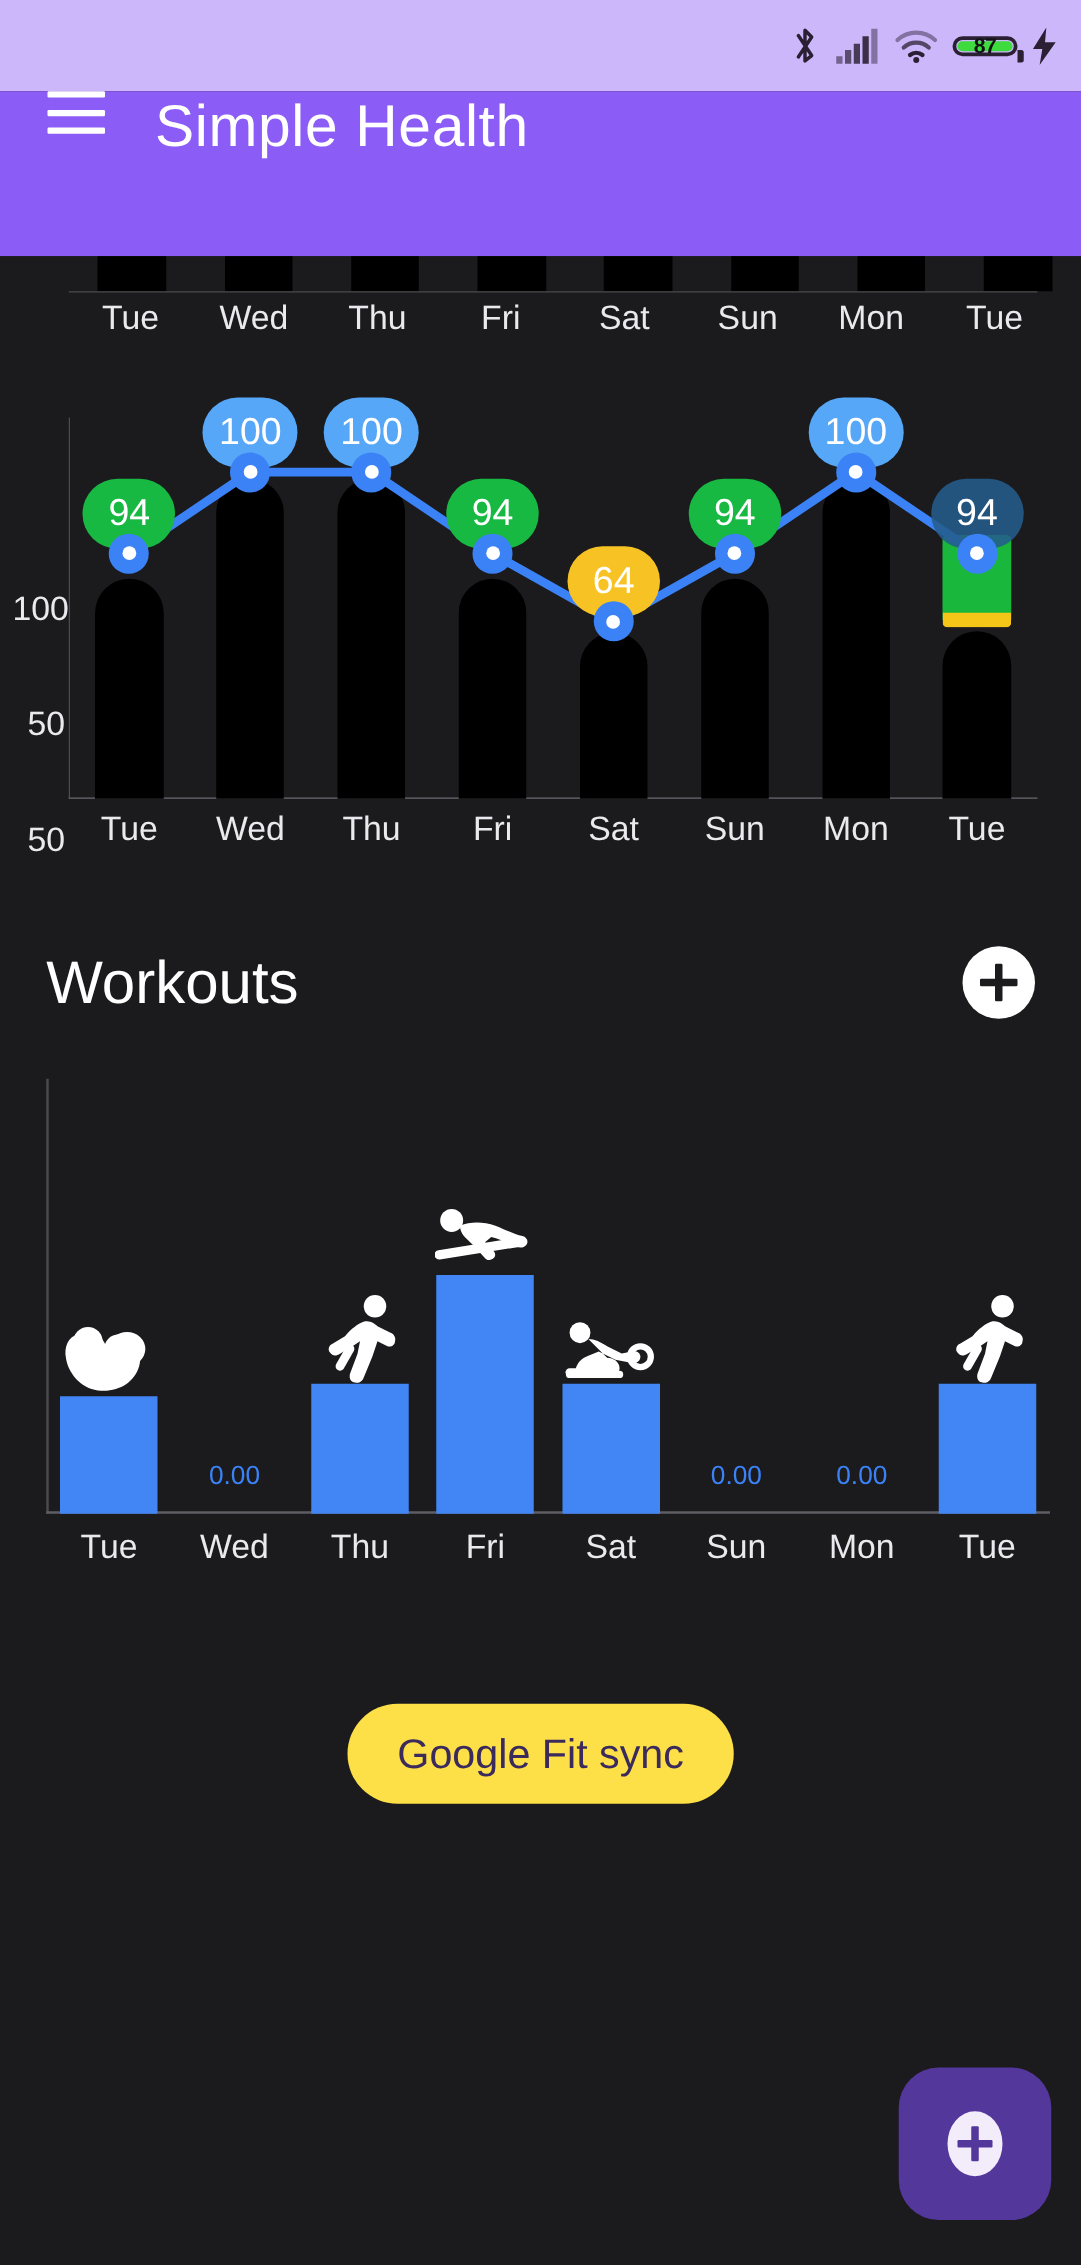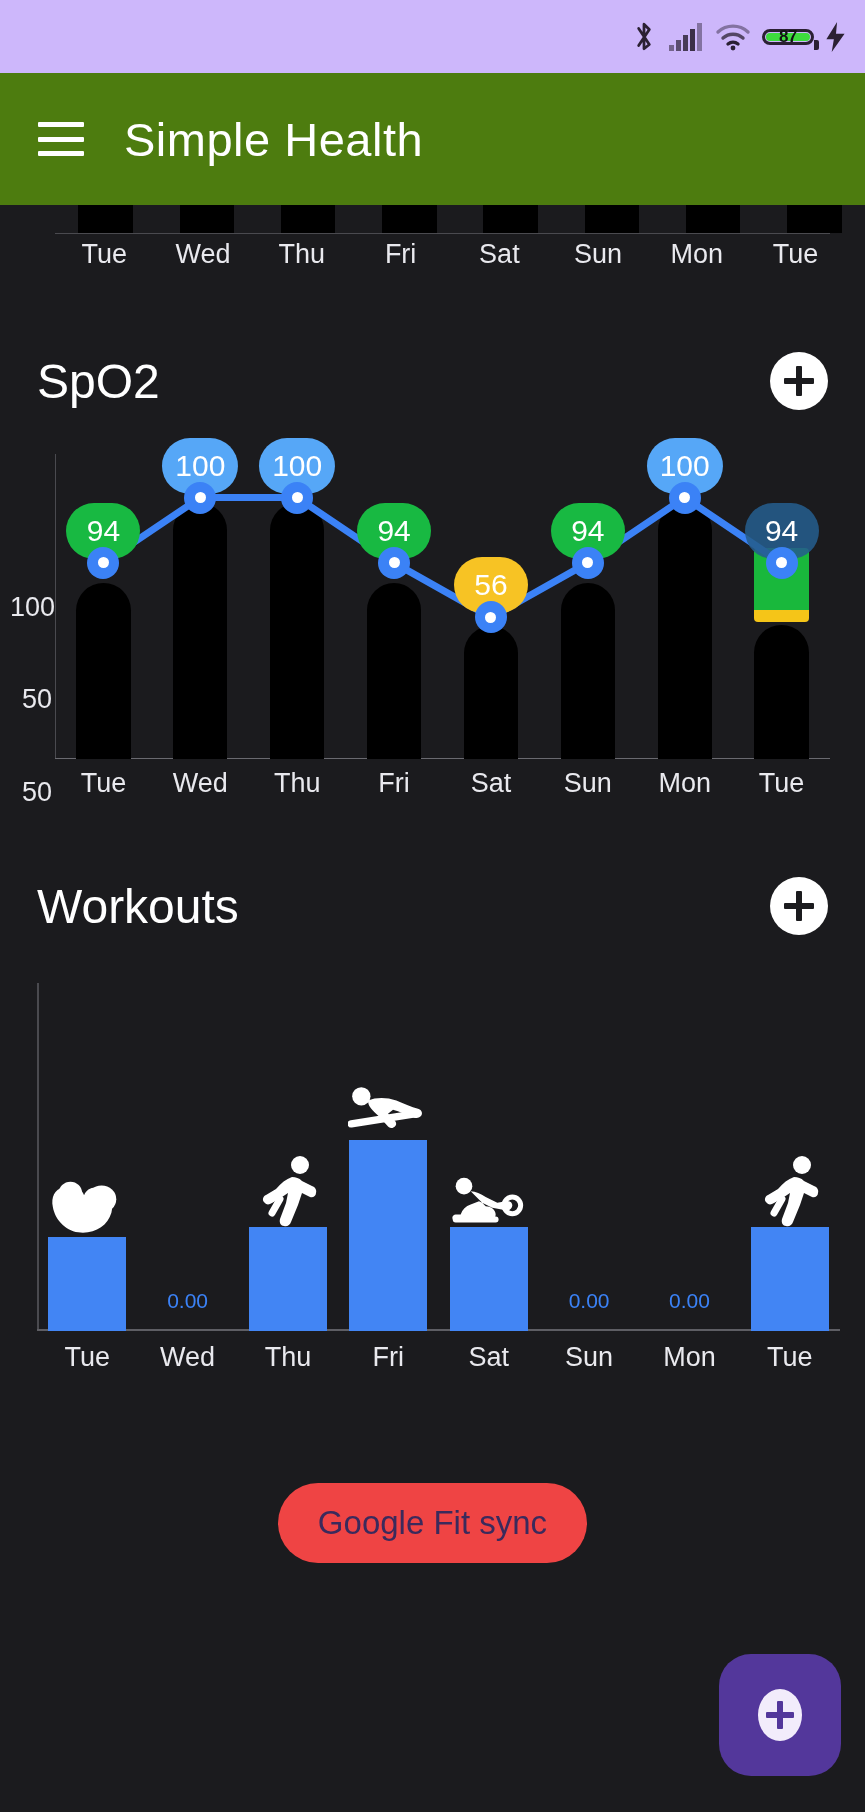--- a/index.html
+++ b/index.html
@@ -70,23 +70,22 @@
     color: #121214;
     letter-spacing: -0.5px;
   }
 
   
   .appbar {
     position: absolute;
     top: 73px; left: 0;
     width: 865px;
     height: 132px;
-    background: #4d7c0f;
-    display: flex;
-    align-items: center;
+    background: #8b5cf6;
+    display: flex;
     padding-left: 38px;
   }
   .hamburger {
     width: 46px;
     height: 34px;
     display: flex;
     flex-direction: column;
     justify-content: space-between;
     cursor: pointer;
   }
@@ -368,21 +367,21 @@
     font-size: 27px;
   }
 
   
   .sync-row {
     display: flex;
     justify-content: center;
     margin-top: 110px;
   }
   .sync-btn {
-    background: #ef4444;
+    background: #fde047;
     color: #3b2a5c;
     border: none;
     border-radius: 40px;
     padding: 0 40px;
     height: 80px;
     font-size: 33px;
     font-family: "Liberation Sans", sans-serif;
     cursor: pointer;
   }
   .fab {
@@ -495,29 +494,20 @@
           <span>Wed</span>
           <span>Thu</span>
           <span>Fri</span>
           <span>Sat</span>
           <span>Sun</span>
           <span>Mon</span>
           <span>Tue</span>
         </div>
     </div>
 
-    <div class="section-head" style="margin-top:62px;">
-      <div class="section-title">SpO2</div>
-      <button class="add-btn">
-        <span class="add-btn-inner">
-          <span class="plus-h"></span>
-            <span class="plus-v"></span>
-        </span>
-      </button>
-    </div>
 
     <div class="spo2-wrap">
       <div class="ylab" style="top:138px;">100</div>
       <div class="ylab" style="top:230px;">50</div>
       <div class="ylab" style="top:323px;">50</div>
 
       <div class="plot">
         <div class="axis-v"></div>
         <div class="axis-h"></div>
         <div class="bars" id="spo2bars">
@@ -554,21 +544,21 @@
         </div>
         <div class="linelayer" id="spo2markers">
             <div class="pill green" style="left: 6.25%; top: calc(35.7143% - 32px);">94</div>
             <div class="dot" style="left: 6.25%; top: 35.7143%;"></div>
             <div class="pill blue" style="left: 18.75%; top: calc(14.2857% - 32px);">100</div>
             <div class="dot" style="left: 18.75%; top: 14.2857%;"></div>
             <div class="pill blue" style="left: 31.25%; top: calc(14.2857% - 32px);">100</div>
             <div class="dot" style="left: 31.25%; top: 14.2857%;"></div>
             <div class="pill green" style="left: 43.75%; top: calc(35.7143% - 32px);">94</div>
             <div class="dot" style="left: 43.75%; top: 35.7143%;"></div>
-            <div class="pill amber" style="left: 56.25%; top: calc(53.5714% - 32px);">56</div>
+            <div class="pill amber" style="left: 56.25%; top: calc(53.5714% - 32px);">64</div>
             <div class="dot" style="left: 56.25%; top: 53.5714%;"></div>
             <div class="pill green" style="left: 68.75%; top: calc(35.7143% - 32px);">94</div>
             <div class="dot" style="left: 68.75%; top: 35.7143%;"></div>
             <div class="pill blue" style="left: 81.25%; top: calc(14.2857% - 32px);">100</div>
             <div class="dot" style="left: 81.25%; top: 14.2857%;"></div>
             <div class="pill dim" style="left: 93.75%; top: calc(35.7143% - 32px);">94</div>
             <div class="dot" style="left: 93.75%; top: 35.7143%;"></div>
           </div>
       </div>
       <div class="xlabels" id="spo2labels">

